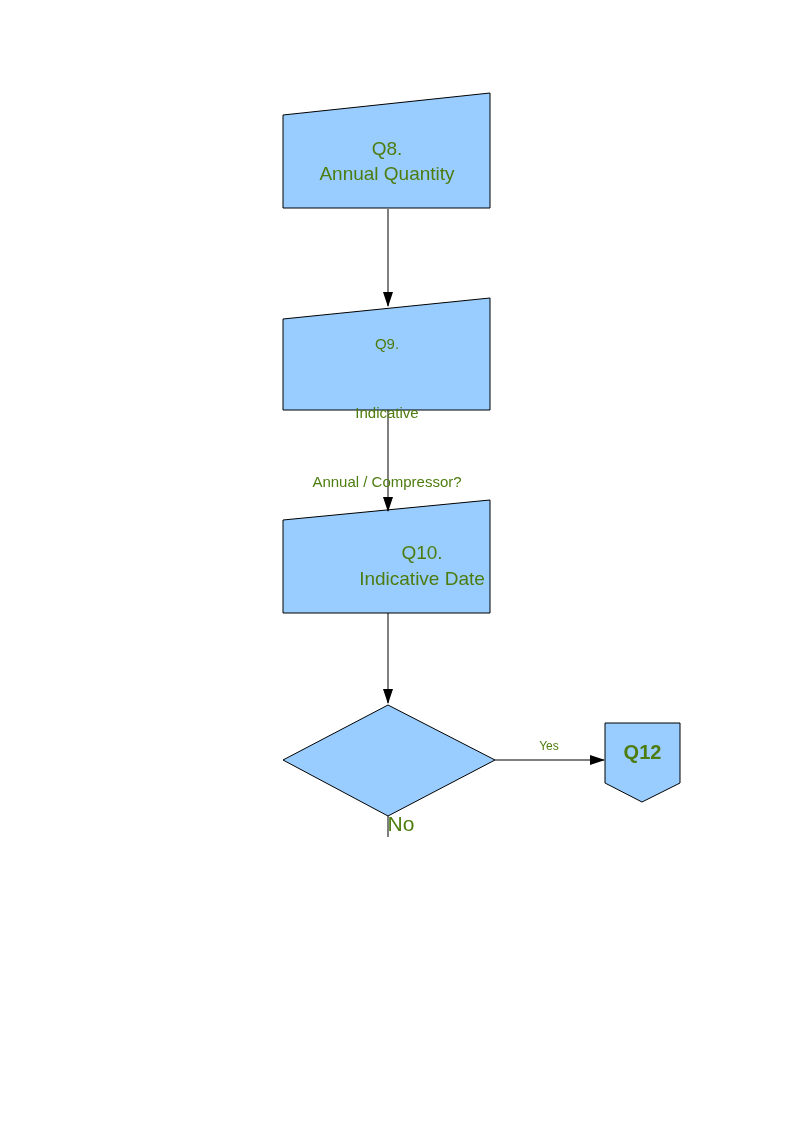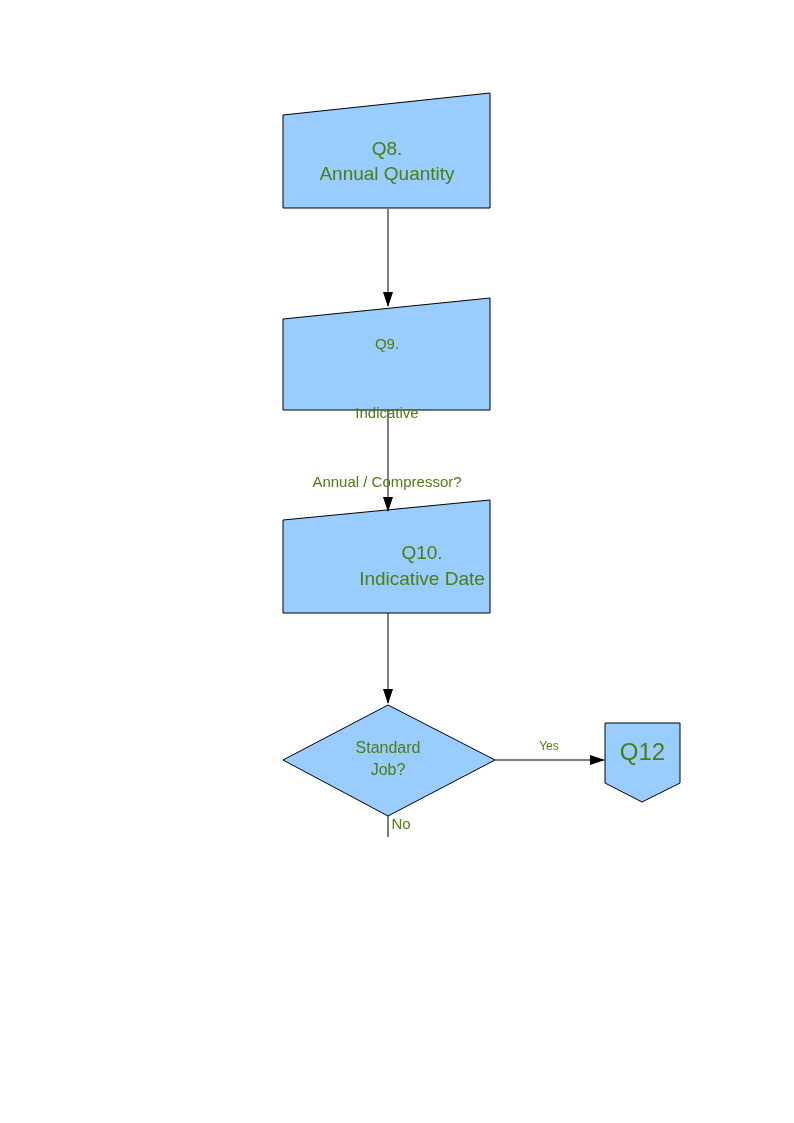--- a/index.html
+++ b/index.html
@@ -35,24 +35,24 @@
     display: flex;
     flex-direction: column;
     align-items: center;
     text-align: center;
     white-space: nowrap;
   }
   .lbl-q8       { left: 283px; top: 136px; width: 208px; font-size: 19px; line-height: 25px; }
   .lbl-q9       { left: 283px; top: 333px; width: 208px; font-size: 15px; line-height: 21px; gap: 48px; }
   .lbl-q10      { left: 283px; top: 540px; width: 208px; font-size: 19px; line-height: 26px; margin-left: 35px; }
   .lbl-decision { left: 300px; top: 737px; width: 176px; font-size: 16px; line-height: 22px; }
-  .lbl-q12      { left: 605px; top: 740px; width: 75px;  font-size: 24px; line-height: 24px; }
+  .lbl-q12      { left: 605px; top: 740px; width: 75px;  font-size: 20px; line-height: 24px; font-weight: bold; }
   .lbl-q11      { left: 349px; top: 962px; width: 76px;  font-size: 20px; line-height: 24px; }
   .lbl-yes      { left: 518px; top: 734px; width: 62px;  font-size: 12px; line-height: 24px; }
-  .lbl-no       { left: 381px; top: 812px; width: 40px;  font-size: 15px; line-height: 24px; text-align: center; }
+  .lbl-no       { left: 381px; top: 812px; width: 40px;  font-size: 21px; line-height: 24px; text-align: center; }
 </style>
 </head>
 <body>
 
 <div class="page">
 
   <svg class="canvas" width="794" height="1123" viewBox="0 0 794 1123">
     <defs>
       <marker id="arrowhead" markerUnits="userSpaceOnUse" markerWidth="16" markerHeight="12" refX="14" refY="5" orient="auto">
         <path d="M0,0 L15,5 L0,10 Z" fill="#000000"></path>
@@ -87,24 +87,20 @@
     <span>Q9.</span>
     <span>Indicative</span>
     <span>Annual / Compressor?</span>
   </div>
 
   <div class="label lbl-q10">
     <span>Q10.</span>
     <span>Indicative Date</span>
   </div>
 
-  <div class="label lbl-decision">
-    <span>Standard</span>
-    <span>Job?</span>
-  </div>
 
   <div class="label lbl-q12">
     <span>Q12</span>
   </div>
 
   <div class="label lbl-q11">
     <span>Q11</span>
   </div>
 
   <div class="label lbl-yes">

